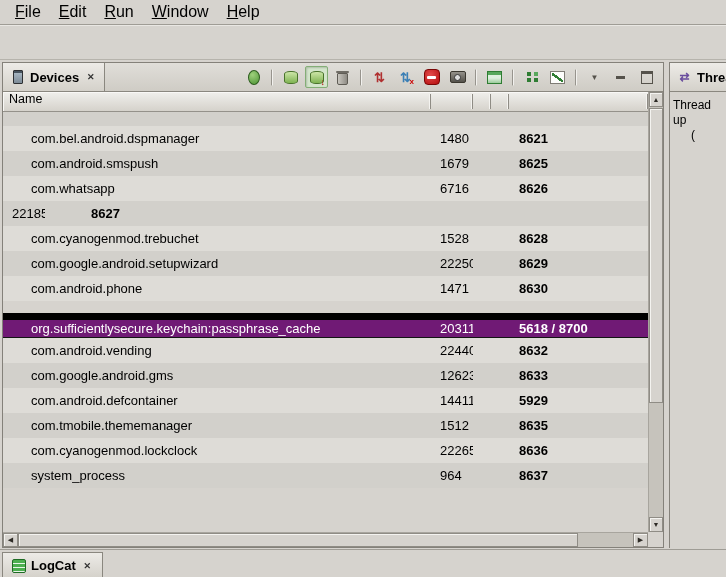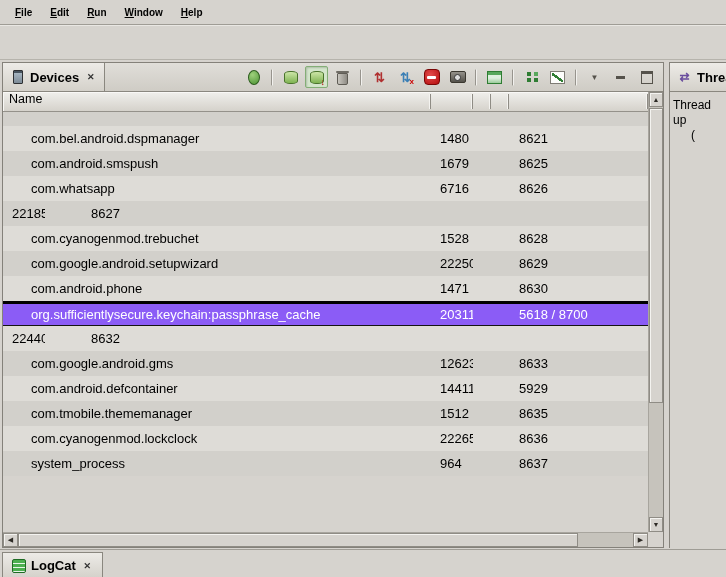--- a/index.html
+++ b/index.html
@@ -1,21 +1,21 @@
 <!DOCTYPE html>
 <html><head>
 <meta charset="utf-8">
 <style>
   * { box-sizing: border-box; margin: 0; padding: 0; }
   body { font-family: "Liberation Sans", sans-serif; }
   .app { position: relative; width: 726px; height: 577px; background: #d6d3ce; color: #000; font-size: 13px; overflow: hidden; }
 
   
   .menubar { position: absolute; top: 0; left: 0; right: 0; height: 25px; display: flex; align-items: center; padding-left: 6px; border-bottom: 1px solid #9f9c95; background: #d6d3ce; }
-  .menu-item { display: inline-block; padding: 3px 9px; font-weight: bold; font-size: 10px; }
+  .menu-item { display: inline-block; padding: 3px 9px; font-weight: normal; font-size: 16px; }
   .menu-item::first-letter { text-decoration: underline; }
 
   
   .main-toolbar { position: absolute; top: 25px; left: 0; right: 0; height: 35px; background: #d6d3ce; border-bottom: 1px solid #b6b3ac; box-shadow: inset 0 1px 0 #e9e7e3; }
 
   
   .left-panel { position: absolute; left: 2px; top: 62px; width: 662px; height: 486px; border: 1px solid #84817a; background: #d6d3ce; }
   .right-panel { position: absolute; left: 669px; top: 62px; width: 57px; height: 486px; border-top: 1px solid #84817a; border-left: 1px solid #84817a; background: #d6d3ce; overflow: hidden; }
 
   .tabbar { height: 29px; display: flex; align-items: center; border-bottom: 1px solid #8a877f; background: linear-gradient(#e0ded9, #cfccc5); white-space: nowrap; }
@@ -52,27 +52,27 @@
   .device-icon::before { content: ""; width: 8px; height: 12px; border: 1px solid #2e3033; background: linear-gradient(#aebdc9, #7d8b97); border-radius: 1px; box-shadow: inset 0 2px 0 #47535e; }
   .threads-view-icon::before { content: "⇄"; color: #6a4d9e; font-weight: bold; font-size: 12px; line-height: 1; }
   .logcat-icon::before { content: ""; width: 12px; height: 12px; border: 1px solid #1e6b24; background: repeating-linear-gradient(180deg, #4caf50 0 3px, #e8f5e9 3px 4px); border-radius: 2px; }
 
   
   .content { display: flex; height: 455px; }
   .table-area { width: 645px; display: flex; flex-direction: column; }
   .thead { height: 20px; display: flex; background: linear-gradient(#f0efec, #d5d2cb); border-bottom: 1px solid #94918a; box-shadow: inset 1px 1px 0 #f9f8f6; font-size: 12.5px; }
   .hcell { position: relative; display: flex; align-items: flex-start; padding-left: 6px; }
   .hcell::after { content: ""; position: absolute; right: 0; top: 2px; bottom: 2px; width: 1px; background: #8f8c85; box-shadow: -1px 0 0 #f4f3f0; }
-  .c0 { width: 428px; } .c1 { width: 42px; } .c2 { width: 18px; } .c3 { width: 18px; } .c4 { flex: 1; }
+  .c0 { width: 428px; } .c1 { width: 42px; } .c2 { width: 18px; } .c3 { width: 18px; } .c4 { flex: 1; font-weight: bold; }
   .tbody { height: 420px; overflow: hidden; background: #d6d3ce; }
   .trow-partial { height: 14px; background: #d2d0cb; }
   .trow { height: 25px; display: flex; align-items: center; font-size: 13px; }
   .trow.even { background: #dedcd7; }
   .trow.odd { background: #d2d0cb; }
-  .trow.selected { background: #8b5cf6; color: #fff; border-top: 3px solid #000000; border-bottom: 1px solid #141414; }
+  .trow.selected { background: #701a75; color: #fff; border-top: 7px solid #000000; border-bottom: 1px solid #141414; margin-top: 12px; }
   .cell { overflow: hidden; white-space: nowrap; }
   .cell.c0 { padding-left: 28px; }
   .cell.c1 { padding-left: 9px; }
   .cell.c4 { padding-left: 10px; }
 
   
   .right-col { width: 15px; display: flex; flex-direction: column; }
   .vscroll { height: 440px; display: flex; flex-direction: column; background: #c6c3bc; border-left: 1px solid #a8a59e; }
   .sb-btn { height: 15px; flex: 0 0 auto; background: #d6d3ce; border: 1px solid #8f8c85; box-shadow: inset 1px 1px 0 #f4f3f0; display: flex; align-items: center; justify-content: center; font-size: 7px; color: #2e2b26; }
   .vtrack { flex: 1; position: relative; }
@@ -234,20 +234,21 @@
 
               <div class="trow org.sufficientlysecure.keychain:passphrase_cache selected odd">
                 <span class="cell c0">org.sufficientlysecure.keychain:passphrase_cache</span>
                 <span class="cell c1">20311</span>
                 <span class="cell c2"></span>
                 <span class="cell c3"></span>
                 <span class="cell c4">5618 / 8700</span>
               </div>
 
               <div class="trow com.android.vending even">
+                <span class="cell c0">com.android.vending</span>
                 <span class="cell c1">22440</span>
                 <span class="cell c2"></span>
                 <span class="cell c3"></span>
                 <span class="cell c4">8632</span>
               </div>
 
               <div class="trow com.google.android.gms odd">
                 <span class="cell c0">com.google.android.gms</span>
                 <span class="cell c1">12623</span>
                 <span class="cell c2"></span>

